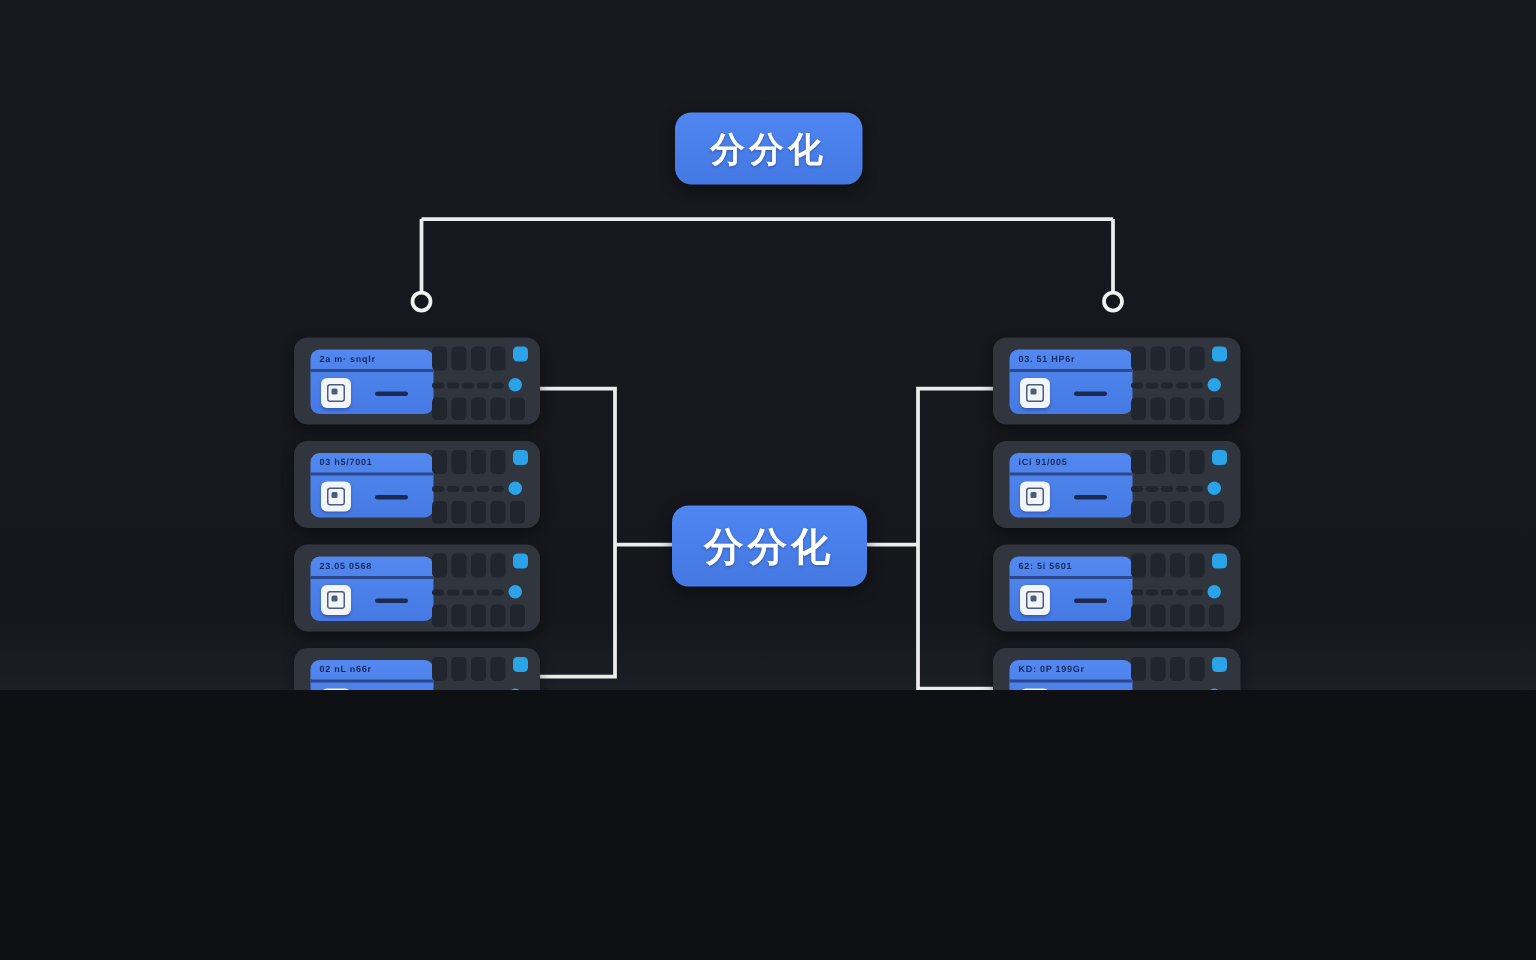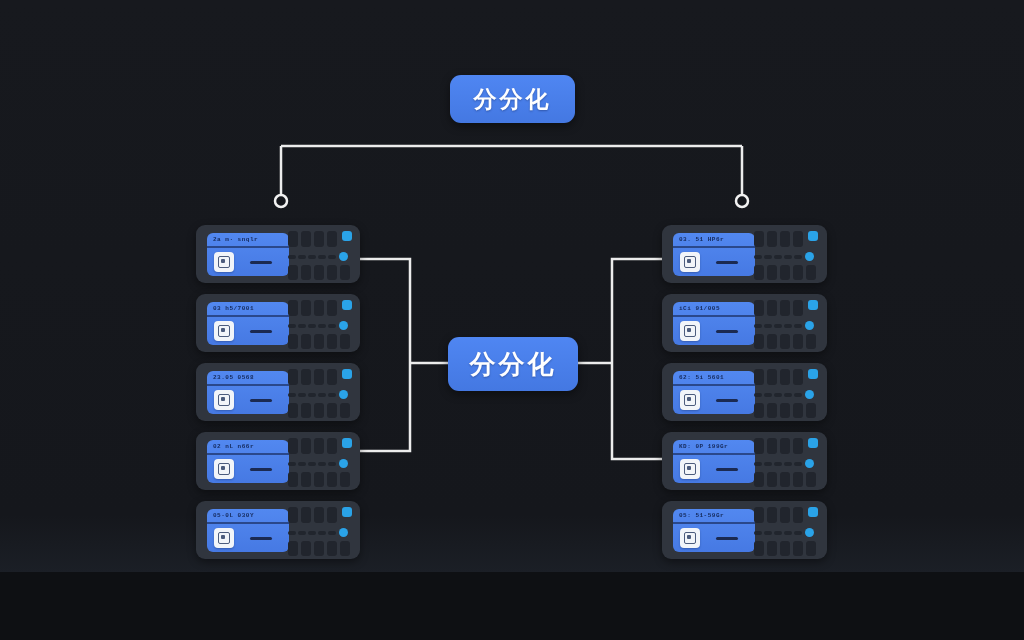--- a/index.html
+++ b/index.html
@@ -1,21 +1,21 @@
 <!DOCTYPE html>
 <html><head>
 <meta charset="utf-8">
 <style>
   html,body{margin:0;padding:0;background:#0e1013;}
   .canvas{
     position:relative;
-    width:1024px;height:572px;
+    width:1024px;height:460px;
     background:linear-gradient(180deg,#17191e 0%,#15171c 90%,#1b1f26 100%);
     overflow:hidden;
-    font-family:Liberation Mono, monospace;
+    font-family:Liberation Sans, sans-serif;
   }
   
   .wires{position:absolute;left:0;top:0;width:1024px;height:640px;pointer-events:none;}
 
   
   .label-node{
     position:absolute;
     background:linear-gradient(180deg,#4f86f2 0%,#4478e2 100%);
     border-radius:11px;
     color:#ffffff;

